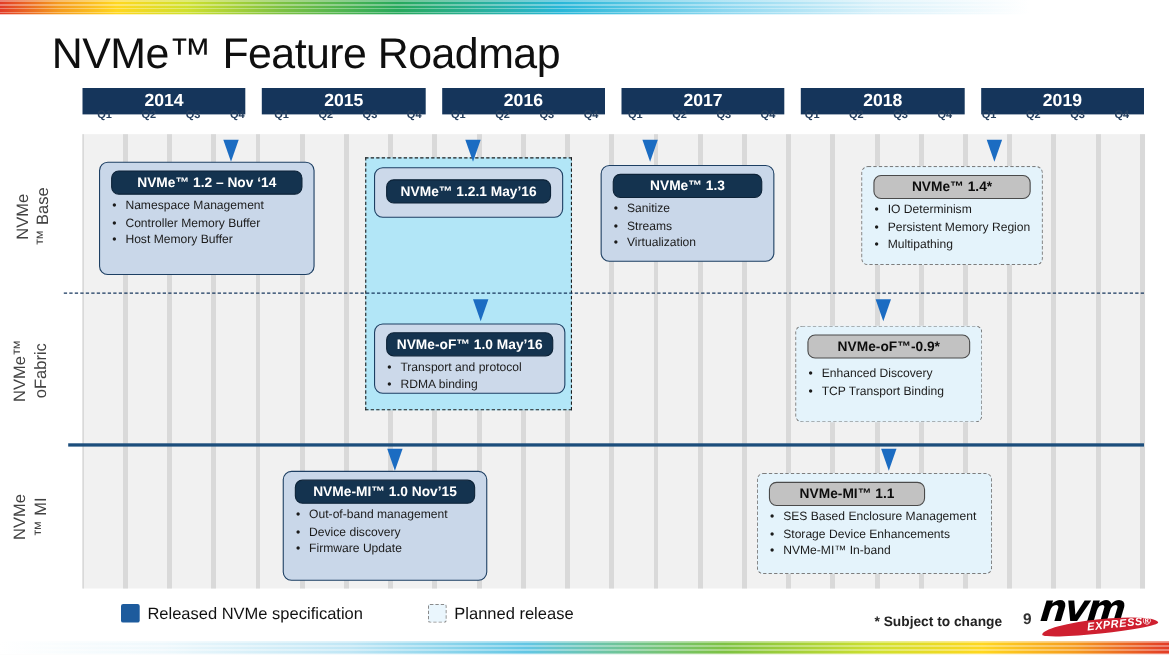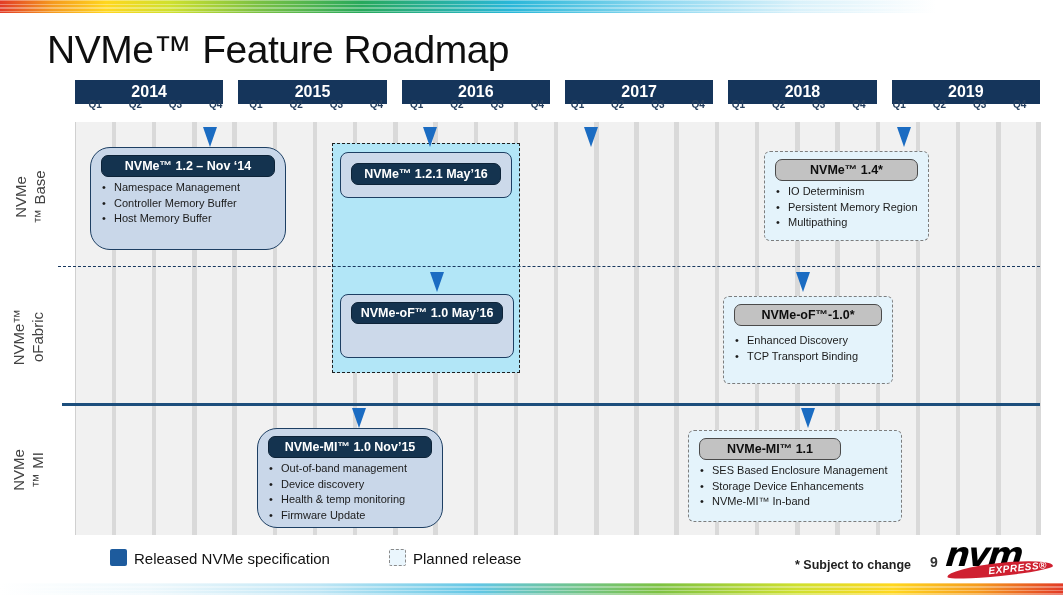--- a/index.html
+++ b/index.html
@@ -37,21 +37,21 @@
     background-image:repeating-linear-gradient(to right, transparent 0, transparent 35.7px, #d9d9d9 35.7px, #d9d9d9 40.2px);
   }
   .divider-dashed{position:absolute; left:58px; top:266px; width:982px; height:0;
     border-top:1.6px dashed #17375e; z-index:5;}
   .divider-solid{position:absolute; left:62px; top:403px; width:978px; height:3px; background:#1c4e7c; z-index:5;}
   
   .row-label{position:absolute; width:150px; height:40px; text-align:center;
     transform:rotate(-90deg); font-size:15px; color:#424242; line-height:1.25; z-index:4;}
   
   .rbox{position:absolute; box-sizing:border-box; z-index:6;}
-  .released{background:#c9d7e9; border:1.5px solid #1d3f63; border-radius:20px;}
+  .released{background:#c9d7e9; border:1.5px solid #1d3f63; border-radius:8px;}
   .inner-rel{background:#ccd9ea; border:1.3px solid #1d3f63; border-radius:8px;}
   .planned{background:#e4f3fb; border:1.5px dashed #7d7d7d; border-radius:6px;}
   .fabric-region{position:absolute; background:#b2e6f7; border:1.6px dashed #1f1f1f; z-index:2; box-sizing:border-box;}
   .box-header{display:block; margin:7px 10px 3px; padding:3px 2px; text-align:center;
     border-radius:7px; font-size:12.5px; font-weight:700; white-space:nowrap; overflow:hidden;}
   .hdr-navy{background:#14334f; color:#ffffff; border:1px solid #0d2338;}
   .hdr-gray{background:#c2c2c2; color:#0d0d0d; border:1.3px solid #4a4a4a;}
   ul.bullets{margin:3px 4px 4px 10px; padding:0; list-style:none;}
   ul.bullets li{position:relative; padding-left:13px; font-size:11px; color:#1b1b1b; line-height:1.42; white-space:nowrap;}
   ul.bullets li::before{content:"•"; position:absolute; left:1px; color:#1b1b1b;}
@@ -153,48 +153,59 @@
         <li>Namespace Management</li>
         <li>Controller Memory Buffer</li>
         <li>Host Memory Buffer</li>
       </ul>
   </div>
 
   <div class="rbox inner-rel" style="left:340px;top:152px;width:172px;height:46px">
     <div class="box-header hdr-navy" style="margin-top:10px">NVMe™ 1.2.1 May’16</div>
   </div>
 
-
-  <div class="rbox planned" style="left:764px;top:151px;width:165px;height:90px">
+  <div class="rbox released" style="left:546px;top:150px;width:158px;height:88px">
+    <div class="box-header hdr-navy">NVMe™ 1.3</div>
+    <ul class="bullets">
+        <li>Sanitize</li>
+        <li>Streams</li>
+        <li>Virtualization</li>
+      </ul>
+  </div>
+
+  <div class="rbox planned" style="left:783px;top:151px;width:165px;height:90px">
     <div class="box-header hdr-gray">NVMe™ 1.4*</div>
     <ul class="bullets">
         <li>IO Determinism</li>
         <li>Persistent Memory Region</li>
         <li>Multipathing</li>
       </ul>
   </div>
 
   <div class="rbox inner-rel" style="left:340px;top:294px;width:174px;height:64px">
     <div class="box-header hdr-navy">NVMe-oF™ 1.0 May’16</div>
+    <ul class="bullets">
+        <li>Transport and protocol</li>
+        <li>RDMA binding</li>
+      </ul>
   </div>
 
   <div class="rbox planned" style="left:723px;top:296px;width:170px;height:88px">
-    <div class="box-header hdr-gray">NVMe-oF™-1.0*</div>
+    <div class="box-header hdr-gray">NVMe-oF™-0.9*</div>
     <ul class="bullets" style="margin-top:7px">
         <li>Enhanced Discovery</li>
         <li>TCP Transport Binding</li>
       </ul>
   </div>
 
   <div class="rbox released" style="left:257px;top:428px;width:186px;height:100px">
     <div class="box-header hdr-navy">NVMe-MI™ 1.0 Nov’15</div>
     <ul class="bullets">
         <li>Out-of-band management</li>
         <li>Device discovery</li>
-        <li>Health &amp; temp monitoring</li>
         <li>Firmware Update</li>
       </ul>
   </div>
 
   <div class="rbox planned" style="left:688px;top:430px;width:214px;height:92px">
     <div class="box-header hdr-gray" style="margin-right:60px">NVMe-MI™ 1.1</div>
     <ul class="bullets">
         <li>SES Based Enclosure Management</li>
         <li>Storage Device Enhancements</li>
         <li>NVMe-MI™ In-band</li>

